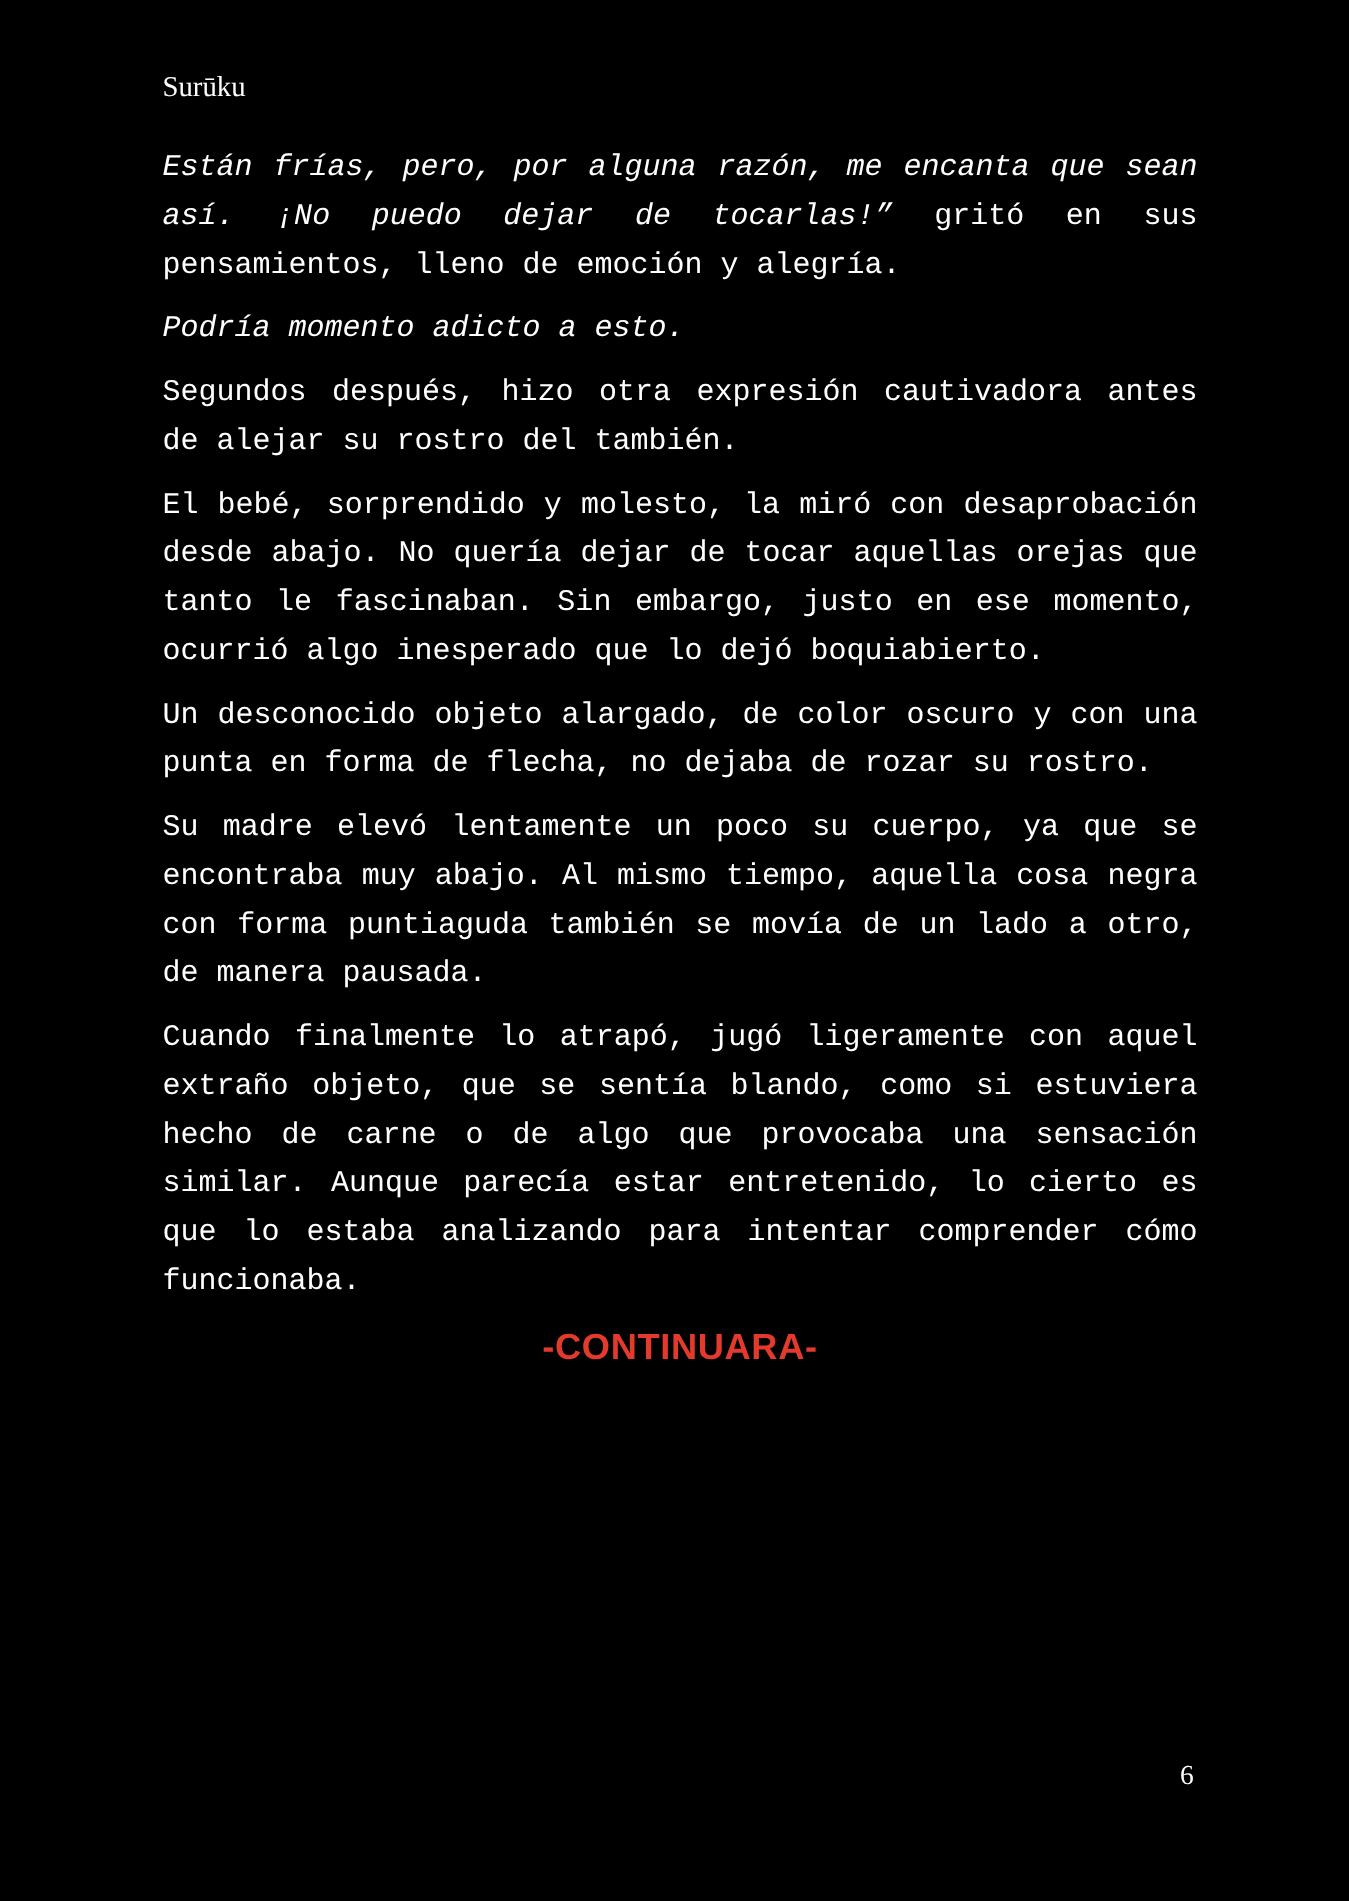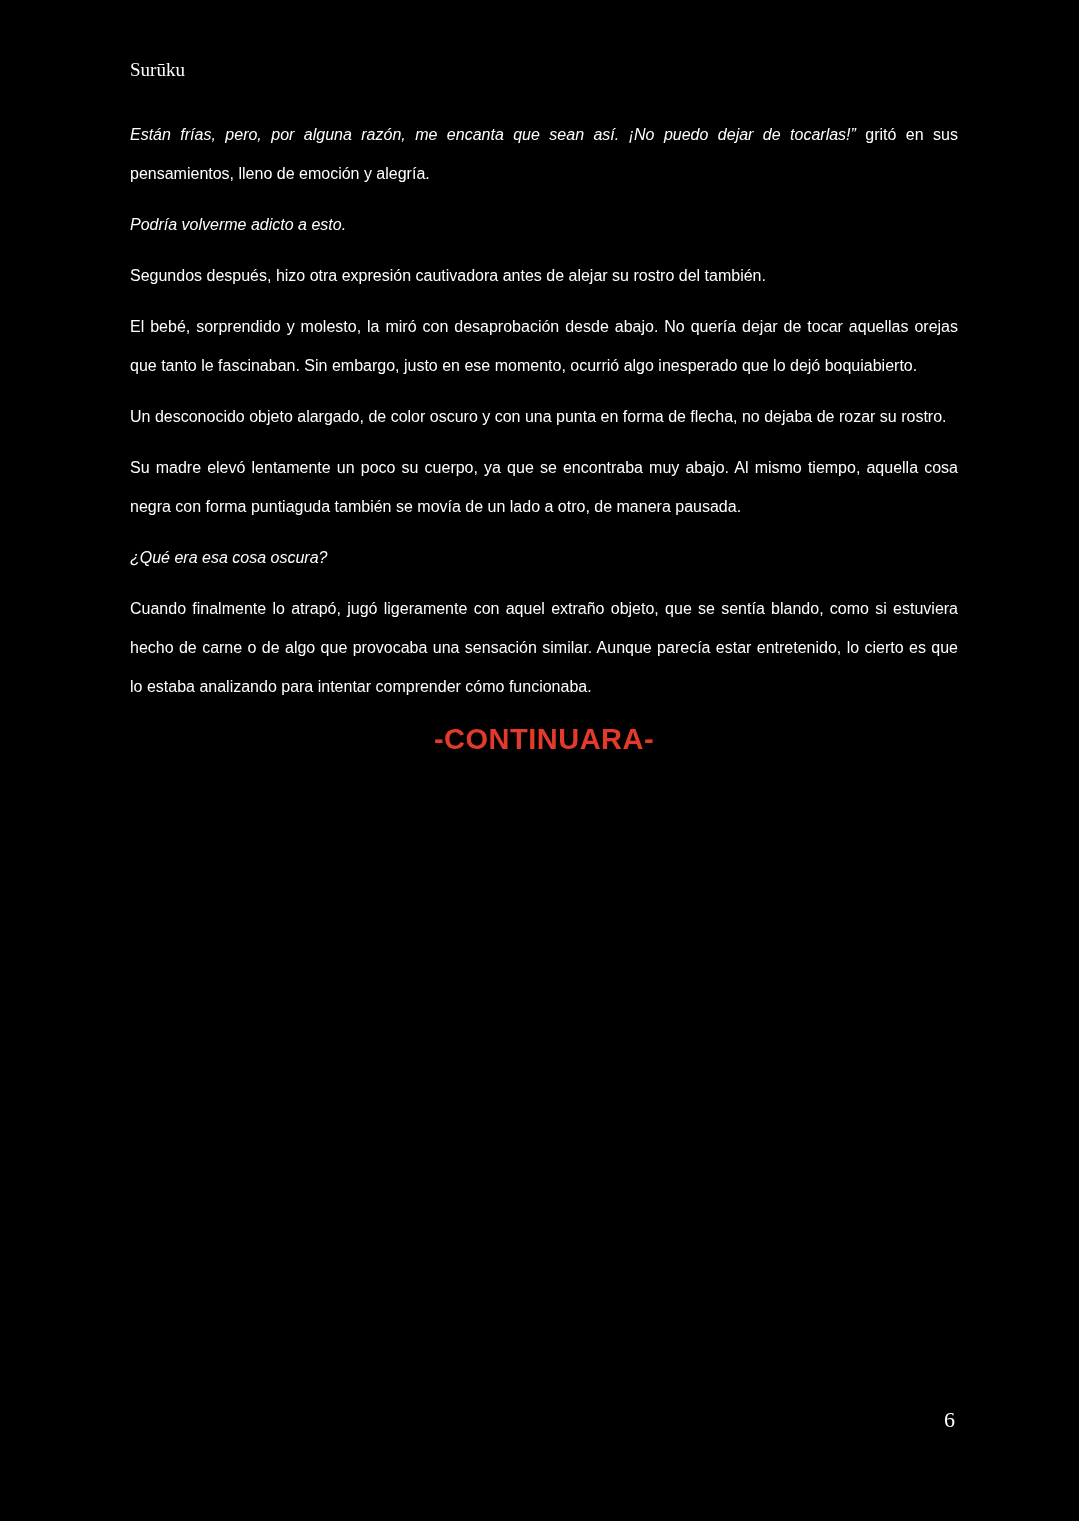--- a/index.html
+++ b/index.html
@@ -13,31 +13,31 @@
     height: 1521px;
     background: #000000;
     overflow: hidden;
     box-sizing: border-box;
     padding: 55px 121px 0 130px;
   }
   .title {
     margin: 0;
     font-family: "Liberation Serif", "DejaVu Serif", serif;
     font-weight: 400;
-    font-size: 19px;
+    font-size: 23px;
     line-height: 30px;
     color: #ffffff;
   }
   .story {
     margin-top: 30px;
   }
   .story p {
     margin: 0 0 12px 0;
-    font-family: Liberation Sans, sans-serif;
-    font-size: 16px;
+    font-family: Liberation Mono, monospace;
+    font-size: 24px;
     line-height: 39px;
     color: #ffffff;
     text-align: justify;
     text-align-last: left;
     text-justify: inter-word;
   }
   .story p span.italic {
     font-style: italic;
   }
   .continuara {
@@ -60,25 +60,24 @@
   }
 </style>
 </head>
 <body>
 
 <div class="page">
   <h1 class="title">Surūku</h1>
 
   <div class="story" id="story">
       <p><span class="italic">Están frías, pero, por alguna razón, me encanta que sean así. ¡No puedo dejar de tocarlas!” </span><span>gritó en sus pensamientos, lleno de emoción y alegría.</span></p>
-      <p><span class="italic">Podría volverme adicto a esto.</span></p>
+      <p><span class="italic">Podría momento adicto a esto.</span></p>
       <p><span>Segundos después, hizo otra expresión cautivadora antes de alejar su rostro del también.</span></p>
       <p><span>El bebé, sorprendido y molesto, la miró con desaprobación desde abajo. No quería dejar de tocar aquellas orejas que tanto le fascinaban. Sin embargo, justo en ese momento, ocurrió algo inesperado que lo dejó boquiabierto.</span></p>
       <p><span>Un desconocido objeto alargado, de color oscuro y con una punta en forma de flecha, no dejaba de rozar su rostro.</span></p>
       <p><span>Su madre elevó lentamente un poco su cuerpo, ya que se encontraba muy abajo. Al mismo tiempo, aquella cosa negra con forma puntiaguda también se movía de un lado a otro, de manera pausada.</span></p>
-      <p><span class="italic">¿Qué era esa cosa oscura?</span></p>
       <p><span>Cuando finalmente lo atrapó, jugó ligeramente con aquel extraño objeto, que se sentía blando, como si estuviera hecho de carne o de algo que provocaba una sensación similar. Aunque parecía estar entretenido, lo cierto es que lo estaba analizando para intentar comprender cómo funcionaba.</span></p>
     </div>
 
   <div class="continuara" style="color: rgb(226, 58, 43);">-CONTINUARA-</div>
 
   <div class="page-number">6</div>
 </div>
 
 </body></html>

